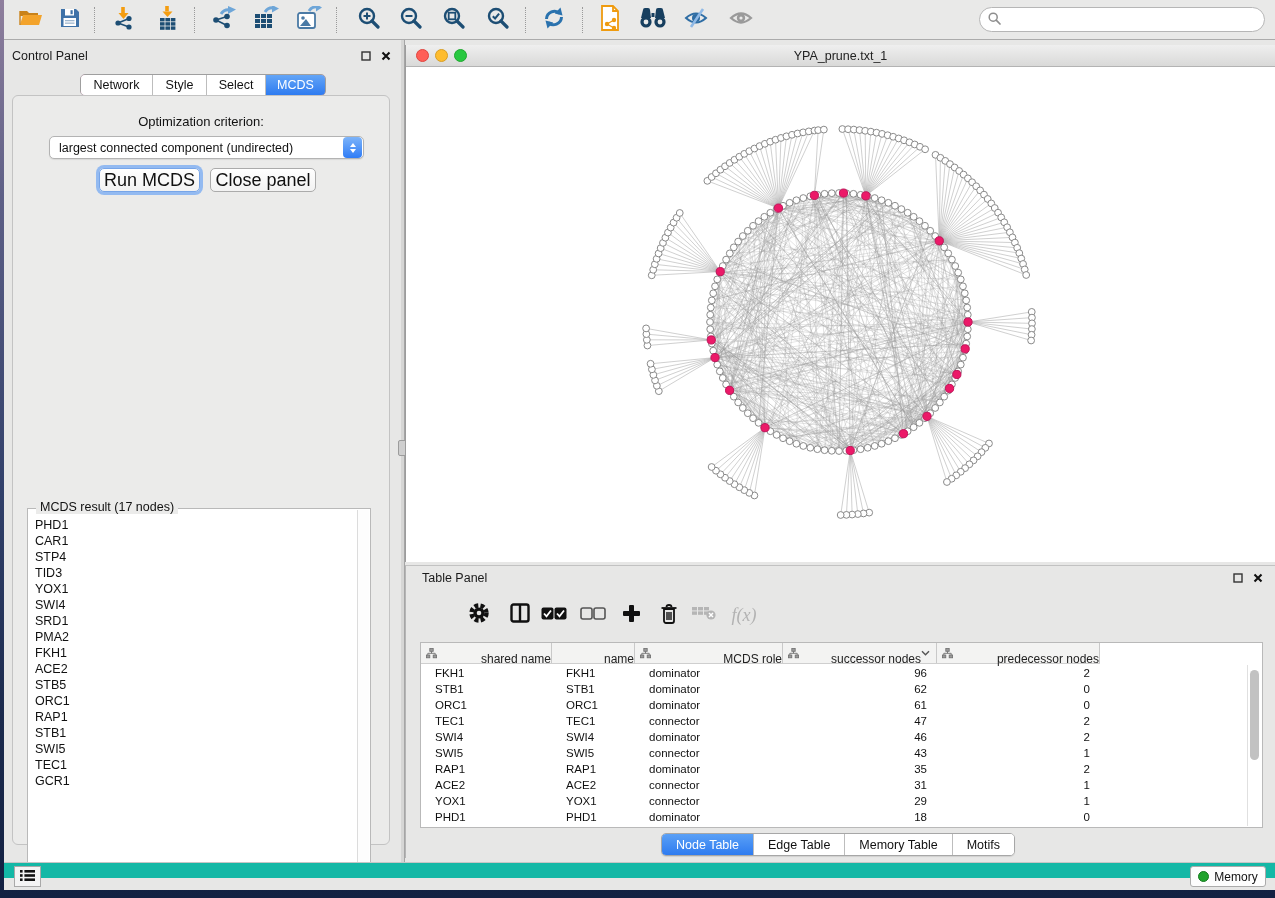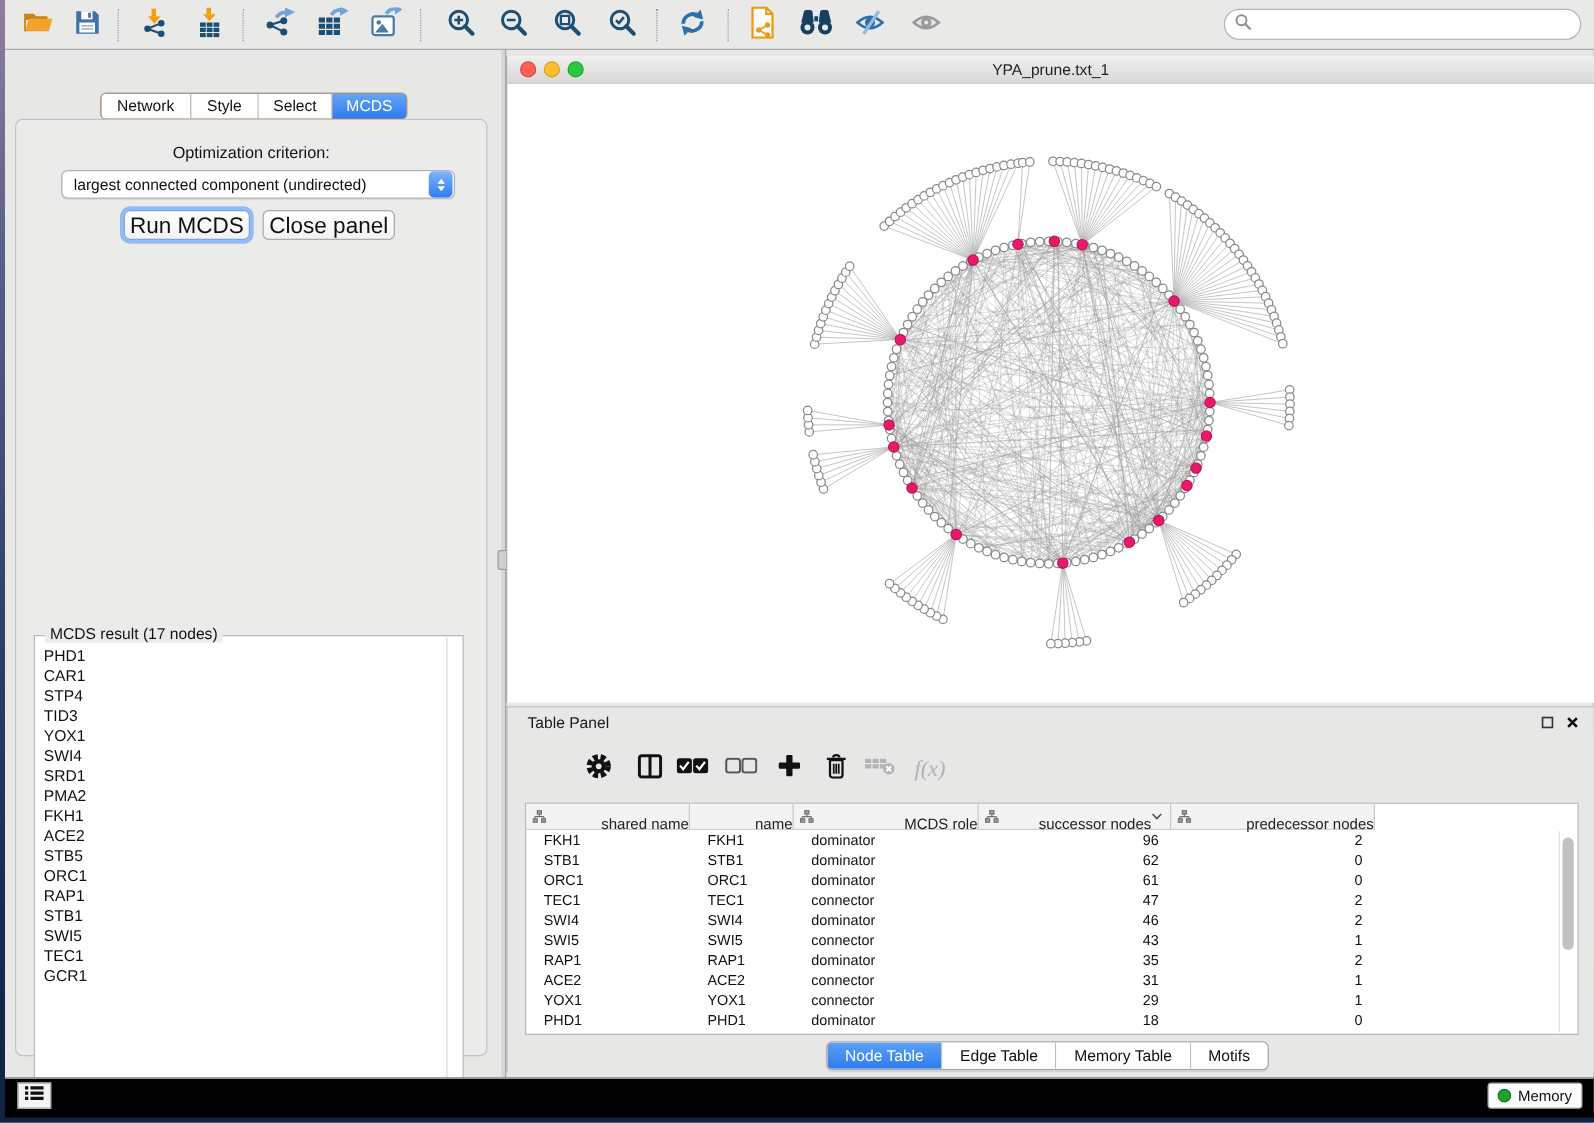--- a/index.html
+++ b/index.html
@@ -12,21 +12,21 @@
   .tbtn{position:absolute;top:3px;width:34px;height:34px;display:flex;align-items:center;justify-content:center;cursor:default;}
   .tsep{position:absolute;top:7px;height:26px;width:0;border-left:1px dotted #9a9a9a;}
   .searchbox{position:absolute;right:10px;top:7px;width:286px;height:25px;background:#fff;border:1px solid #b6b6b6;border-radius:13px;display:flex;align-items:center;padding-left:8px;}
   .searchbox input{border:none;outline:none;flex:1;height:20px;font-size:12px;background:transparent;margin-left:5px;}
   
   .panel-title{font-size:12.5px;color:#1a1a1a;}
   .wbtn{width:14px;height:14px;display:flex;align-items:center;justify-content:center;}
   
   .control{position:absolute;left:0;top:40px;width:397px;height:822px;background:#e7e7e6;}
   .control .head{position:absolute;left:8px;top:8px;right:8px;height:16px;display:flex;align-items:center;}
-  .ctabs{position:absolute;left:76px;top:34px;height:22px;display:flex;border:1px solid #9f9f9f;border-radius:5px;overflow:hidden;background:#c2410c;}
+  .ctabs{position:absolute;left:76px;top:34px;height:22px;display:flex;border:1px solid #9f9f9f;border-radius:5px;overflow:hidden;background:#f9a8d4;}
   .ctab{height:100%;display:flex;align-items:center;justify-content:center;font-size:12.5px;color:#111;background:#fff;border-right:1px solid #bdbdbd;}
   .ctab:last-child{border-right:none;}
   .ctab.active{background:linear-gradient(180deg,#63a5f7,#2e7bf0);color:#fff;}
   .cbody{position:absolute;left:8px;top:55px;width:378px;height:750px;background:#ebebea;border:1px solid #c3c3c3;border-radius:6px;}
   .opt-label{position:absolute;left:0;right:0;top:18px;text-align:center;font-size:13px;color:#111;}
   .dropdown{position:absolute;left:36px;top:40px;width:315px;height:23px;background:#fff;border:1px solid #b3b3b3;border-radius:5px;display:flex;align-items:center;box-shadow:0 1px 1px rgba(0,0,0,.08);}
   .dropdown .dd-label{flex:1;font-size:12.5px;padding-left:9px;color:#111;white-space:nowrap;overflow:hidden;}
   .dd-step{width:19px;height:21px;margin-right:1px;border-radius:4px;background:linear-gradient(180deg,#7db4f9,#2f7cf6);display:flex;flex-direction:column;align-items:center;justify-content:center;gap:2px;}
   .dd-step i{display:block;width:0;height:0;border-left:3.5px solid transparent;border-right:3.5px solid transparent;}
   .dd-up{border-bottom:4px solid #fff;}
@@ -63,21 +63,21 @@
   .td{height:16px;line-height:16px;white-space:nowrap;overflow:hidden;}
   .td.l{padding-left:14px;}
   .td.r{text-align:right;padding-right:10px;}
   .tscroll{position:absolute;top:22px;bottom:1px;right:1px;width:14px;background:#fff;border-left:1px solid #e0e0e0;}
   .tscroll .thumb{position:absolute;left:2px;top:5px;width:9px;height:90px;background:#c2c2c2;border-radius:5px;}
   .ttabs{position:absolute;left:255px;top:267px;height:23px;display:flex;border:1px solid #a7a7a7;border-radius:5px;overflow:hidden;background:#fff;box-shadow:0 1px 1px rgba(0,0,0,.1);}
   .ttab{height:100%;display:flex;align-items:center;justify-content:center;padding:0 14px;font-size:12.5px;color:#111;background:#fff;border-right:1px solid #bdbdbd;}
   .ttab:last-child{border-right:none;}
   .ttab.active{background:linear-gradient(180deg,#5aa0f6,#2e7bf0);color:#fff;}
   
-  .statusbar{position:absolute;left:0;right:0;top:862px;height:32px;background:#000000;border-top:1px solid #c6c6c6;}
+  .statusbar{position:absolute;left:0;right:0;top:862px;height:16px;background:#14b8a6;border-top:1px solid #c6c6c6;}
   .listbtn{position:absolute;left:10px;top:3px;width:27px;height:21px;background:#f4f4f4;border:1px solid #a9a9a9;display:flex;align-items:center;justify-content:center;}
   .membtn{position:absolute;right:9px;top:3px;width:76px;height:21px;background:#fdfdfd;border:1px solid #ababab;border-radius:3px;display:flex;align-items:center;justify-content:center;gap:5px;font-size:12px;color:#111;}
   .memdot{width:11px;height:11px;border-radius:50%;}
 </style>
 </head>
 <body>
 
 <div class="app">
 
   <div class="toolbar">
@@ -243,20 +243,34 @@
     <div class="searchbox">
       <span><svg width="13" height="13" viewBox="0 0 13 13">
             <circle cx="5.2" cy="5.2" r="4" fill="none" stroke="#8e8e8e" stroke-width="1.5"></circle>
             <line x1="8.2" y1="8.2" x2="12" y2="12" stroke="#8e8e8e" stroke-width="1.7" stroke-linecap="round"></line>
           </svg></span>
       <input value="" placeholder="" style="">
     </div>
   </div>
 
   <div class="control">
+    <div class="head">
+      <span class="panel-title">Control Panel</span>
+      <span style="flex:1"></span>
+      <span class="wbtn">
+          <svg width="10" height="10" viewBox="0 0 10 10">
+            <rect x="1" y="1" width="8" height="8" fill="none" stroke="#333" stroke-width="1.4"></rect>
+          </svg>
+        </span>
+      <span class="wbtn" style="margin-left:6px">
+          <svg width="10" height="10" viewBox="0 0 10 10">
+            <path d="M1.5 1.5 L8.5 8.5 M8.5 1.5 L1.5 8.5" stroke="#111" stroke-width="2.1"></path>
+          </svg>
+        </span>
+    </div>
     <div class="ctabs" id="control-tabs">
         <div class="ctab" style="width: 72px;">Network</div>
         <div class="ctab" style="width: 54px;">Style</div>
         <div class="ctab" style="width: 59px;">Select</div>
         <div class="ctab active" style="width: 59px;">MCDS</div>
       </div>
     <div class="cbody">
       <div class="opt-label">Optimization criterion:</div>
       <div class="dropdown">
         <span class="dd-label">largest connected component (undirected)</span>

